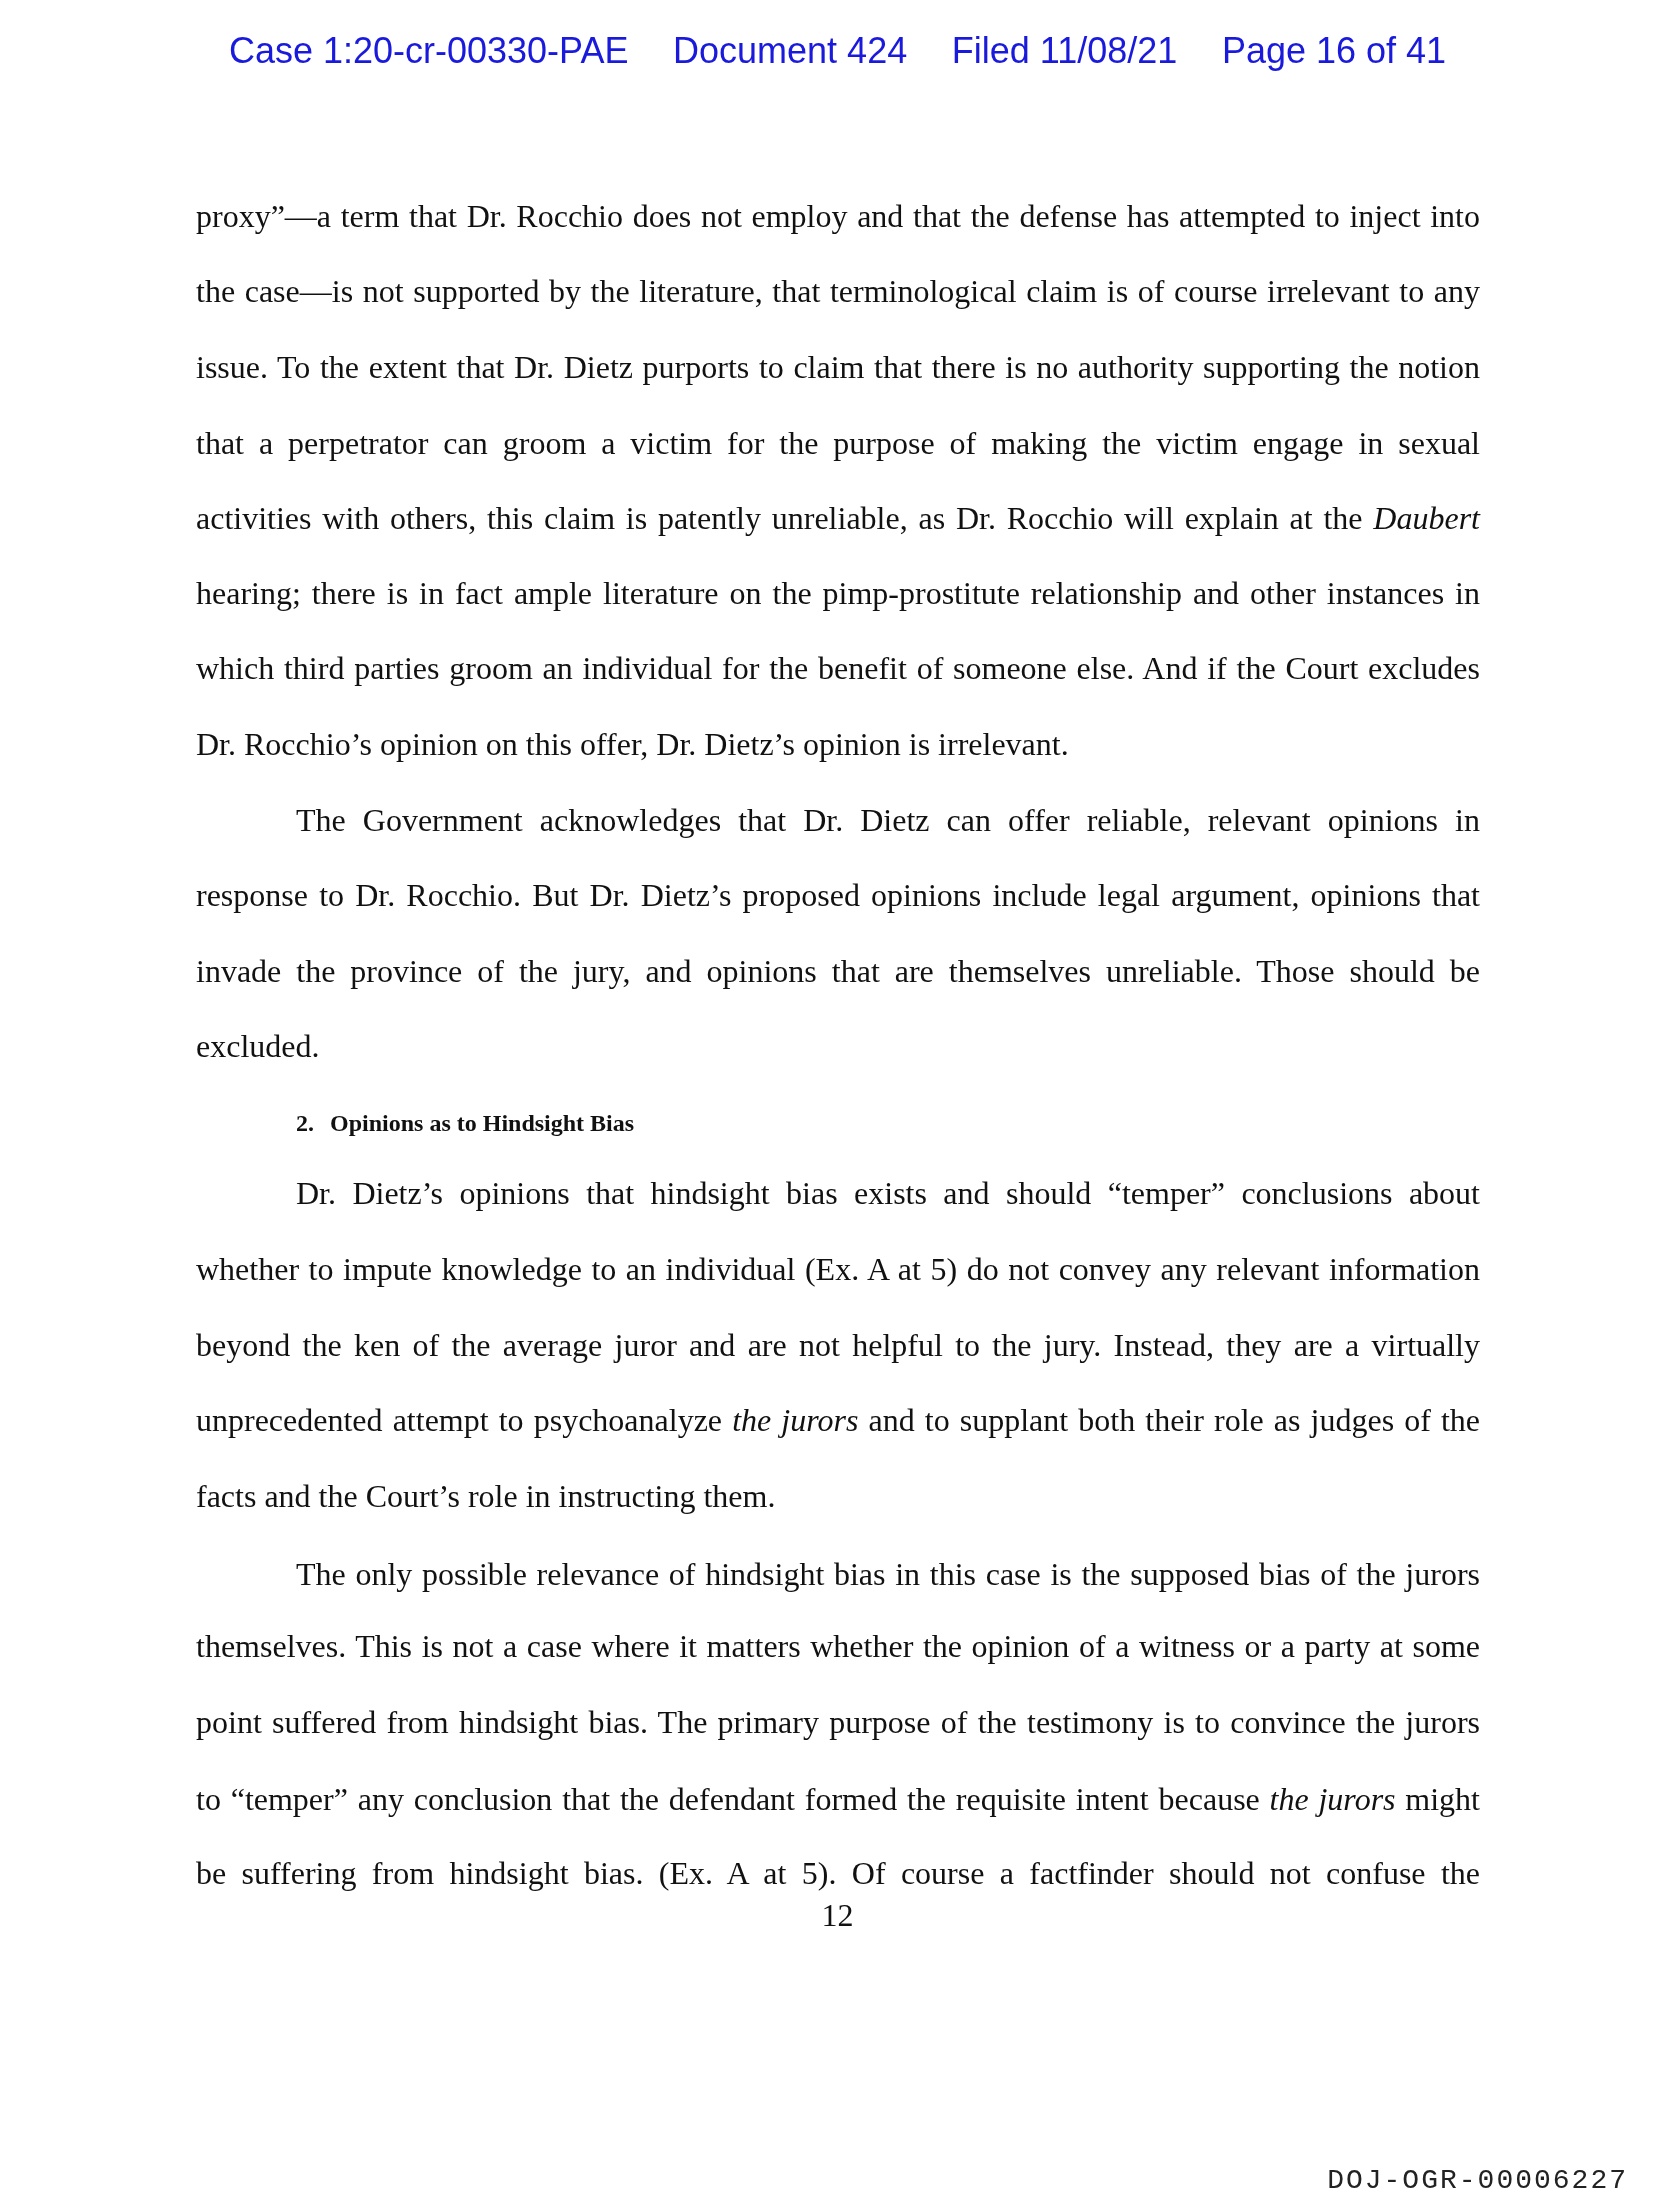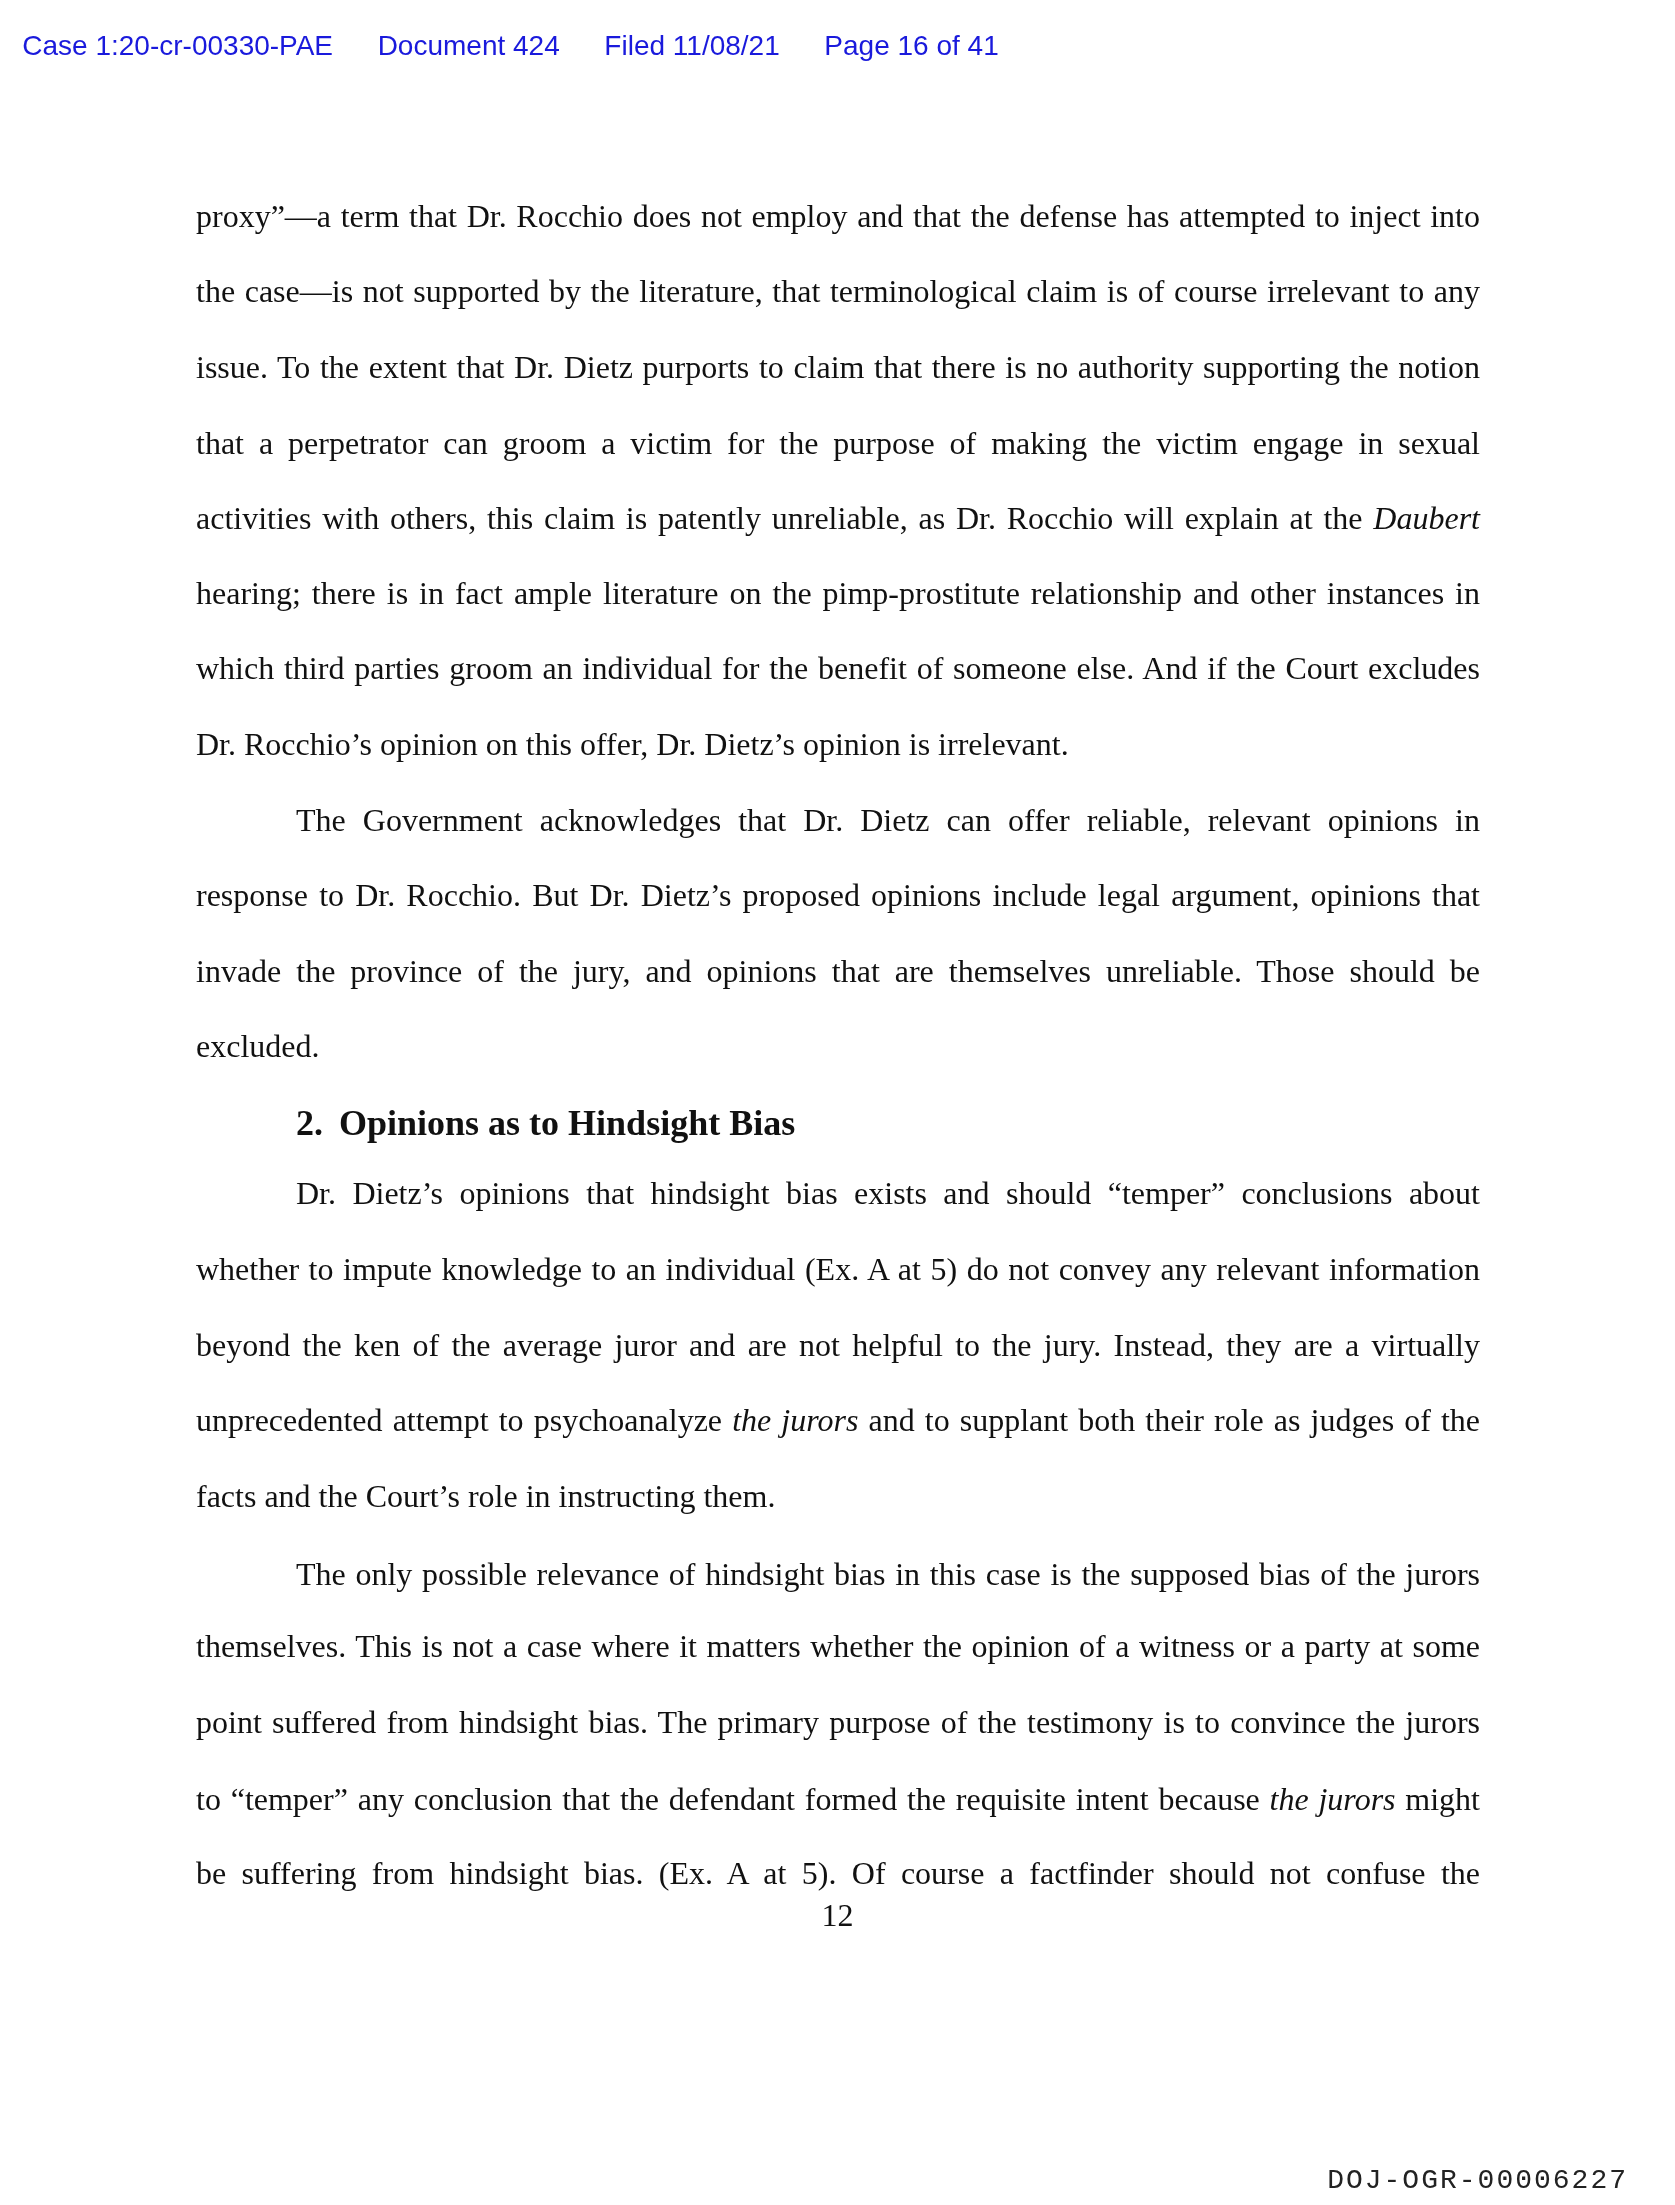--- a/index.html
+++ b/index.html
@@ -1,33 +1,33 @@
 <!DOCTYPE html>
 <html style="font-size:10.5px"><head>
 <meta charset="utf-8">
 <style>
   html, body { margin: 0; padding: 0; background: #ffffff; }
   body { width: 1675px; height: 2205px; position: relative; overflow: hidden; }
   .header {
-    position: absolute; top: 30px; left: 0; width: 1675px; text-align: left;
-    font-family: "Liberation Sans", sans-serif; font-size: 28px; color: #1a1adc;
+    position: absolute; top: 30px; left: 0; width: 1675px; text-align: center;
+    font-family: "Liberation Sans", sans-serif; font-size: 36px; color: #1a1adc;
     white-space: pre;
   }
   .header span { margin: 0 22.3px; }
   .line {
     position: absolute; left: 196px; width: 1284px;
     font-family: Liberation Serif, serif; font-size: 32px; color: #111;
     text-align: justify; text-align-last: justify; white-space: nowrap;
     line-height: 39px; height: 39px;
   }
   .line.last { text-align-last: left; }
   .line.indent { left: 296px; width: 1184px; }
   .heading {
     position: absolute; left: 296px; font-family: "Liberation Serif", serif;
-    font-size: 36px; font-weight: bold; color: #111; line-height: 39px;
+    font-size: 24px; font-weight: bold; color: #111; line-height: 39px;
   }
   .heading .num { margin-right: 16px; }
   .pageno {
     position: absolute; left: 0; width: 1675px; text-align: center; top: 1897px;
     font-family: "Liberation Serif", serif; font-size: 32px; color: #111;
   }
   .bates {
     position: absolute; right: 47px; top: 2165px;
     font-family: "Liberation Mono", monospace; font-size: 28px; color: #222; letter-spacing: 2px;
   }

